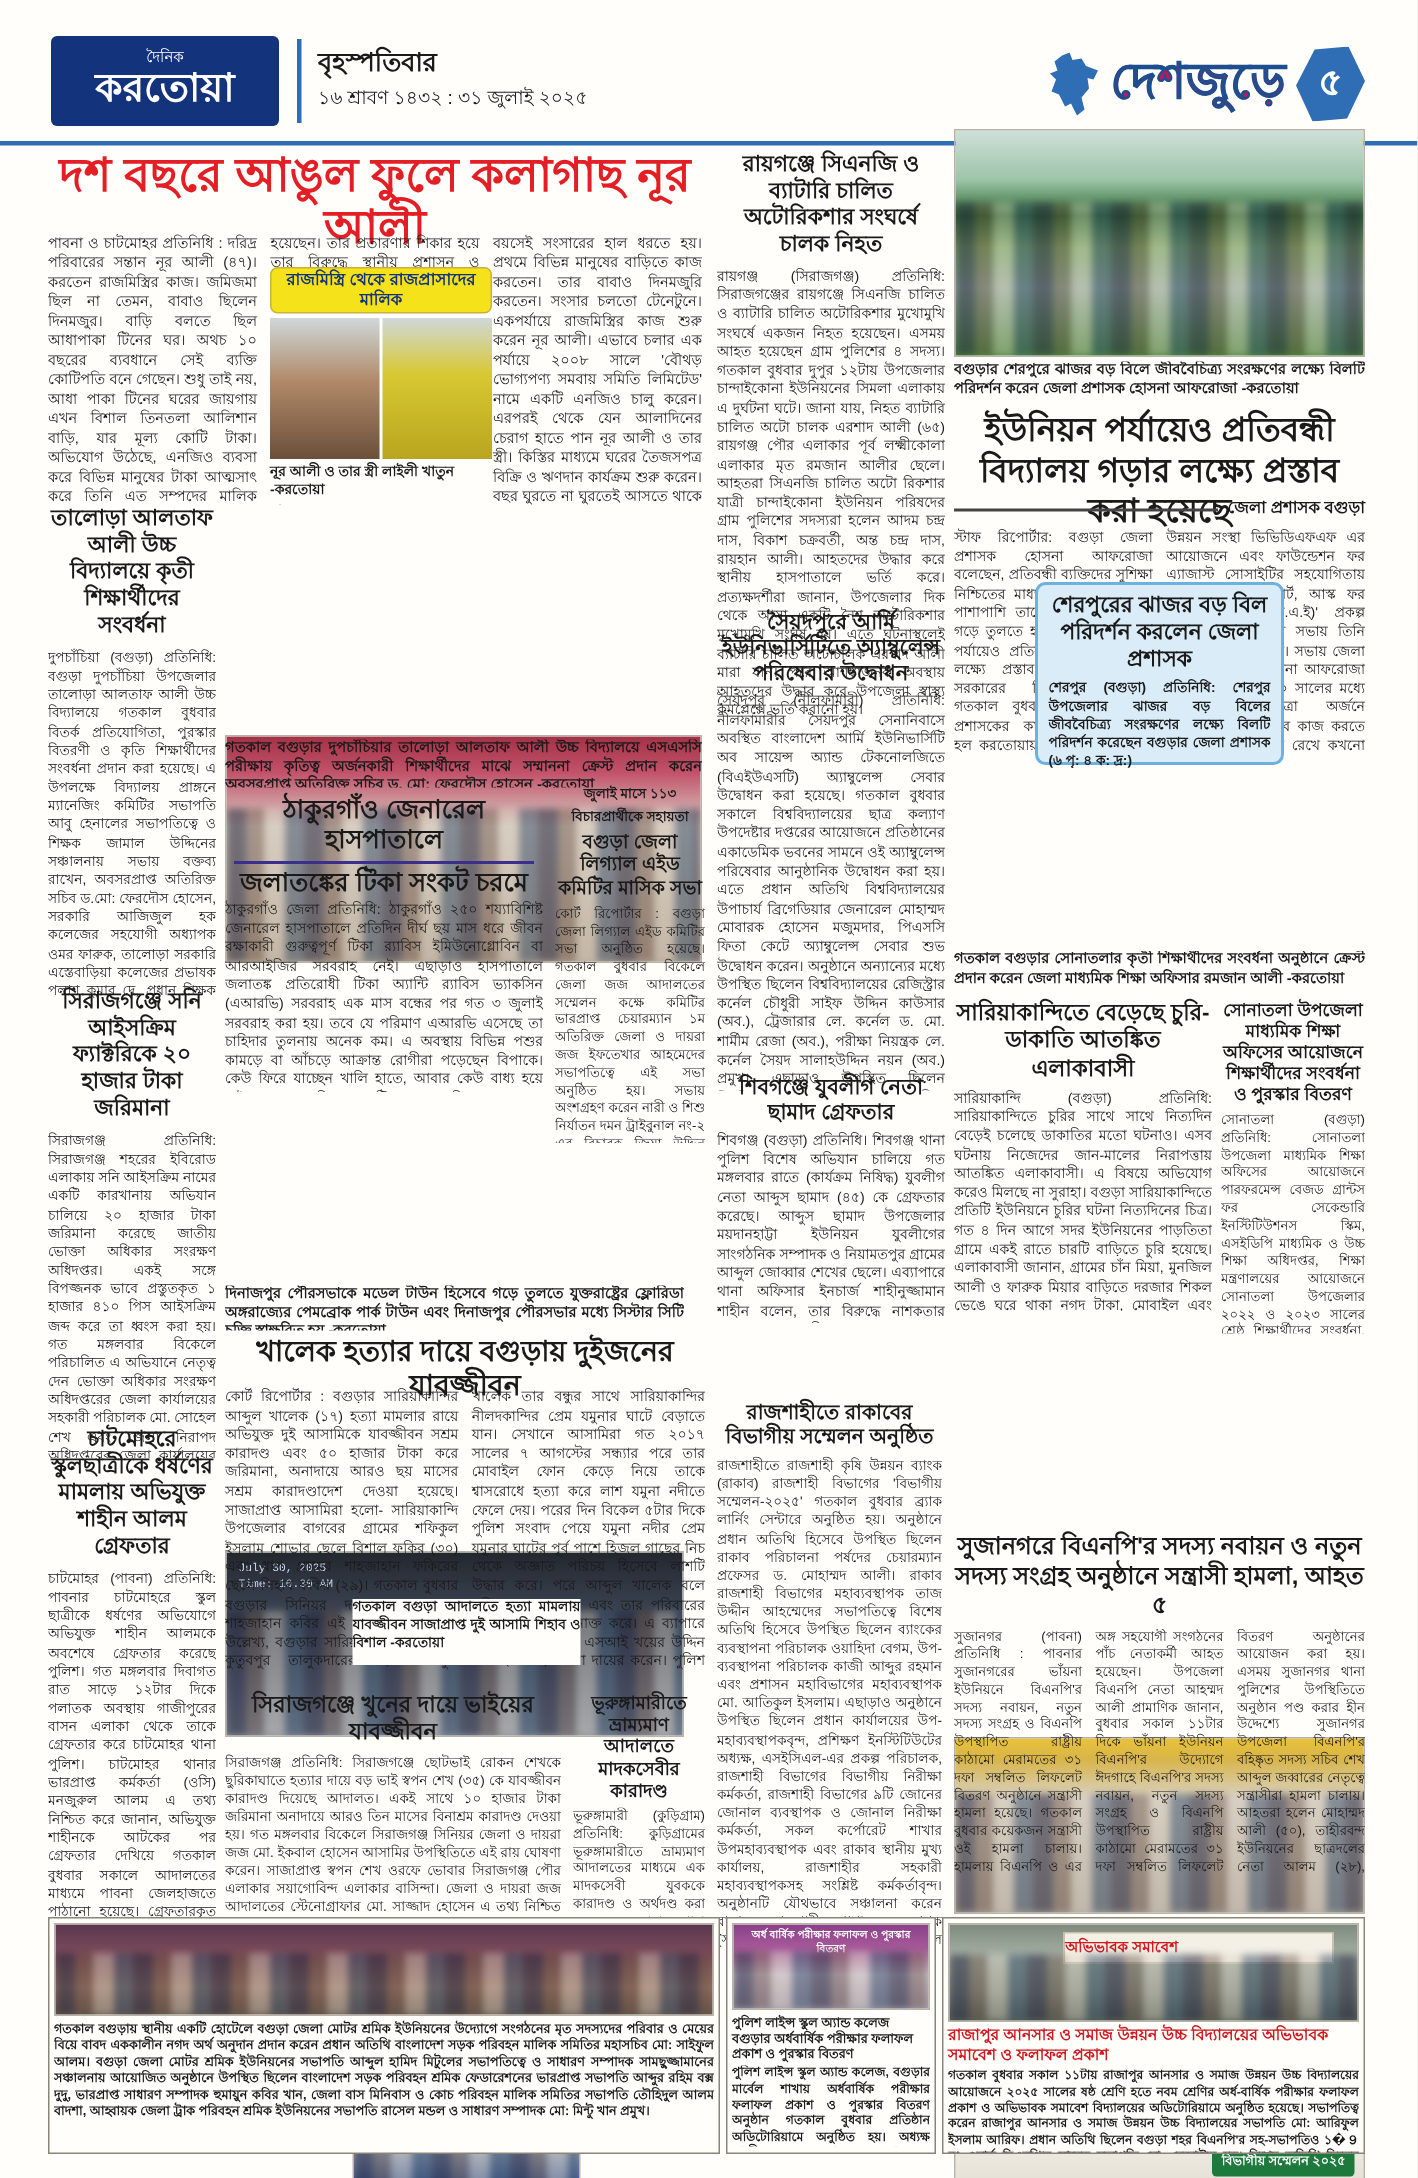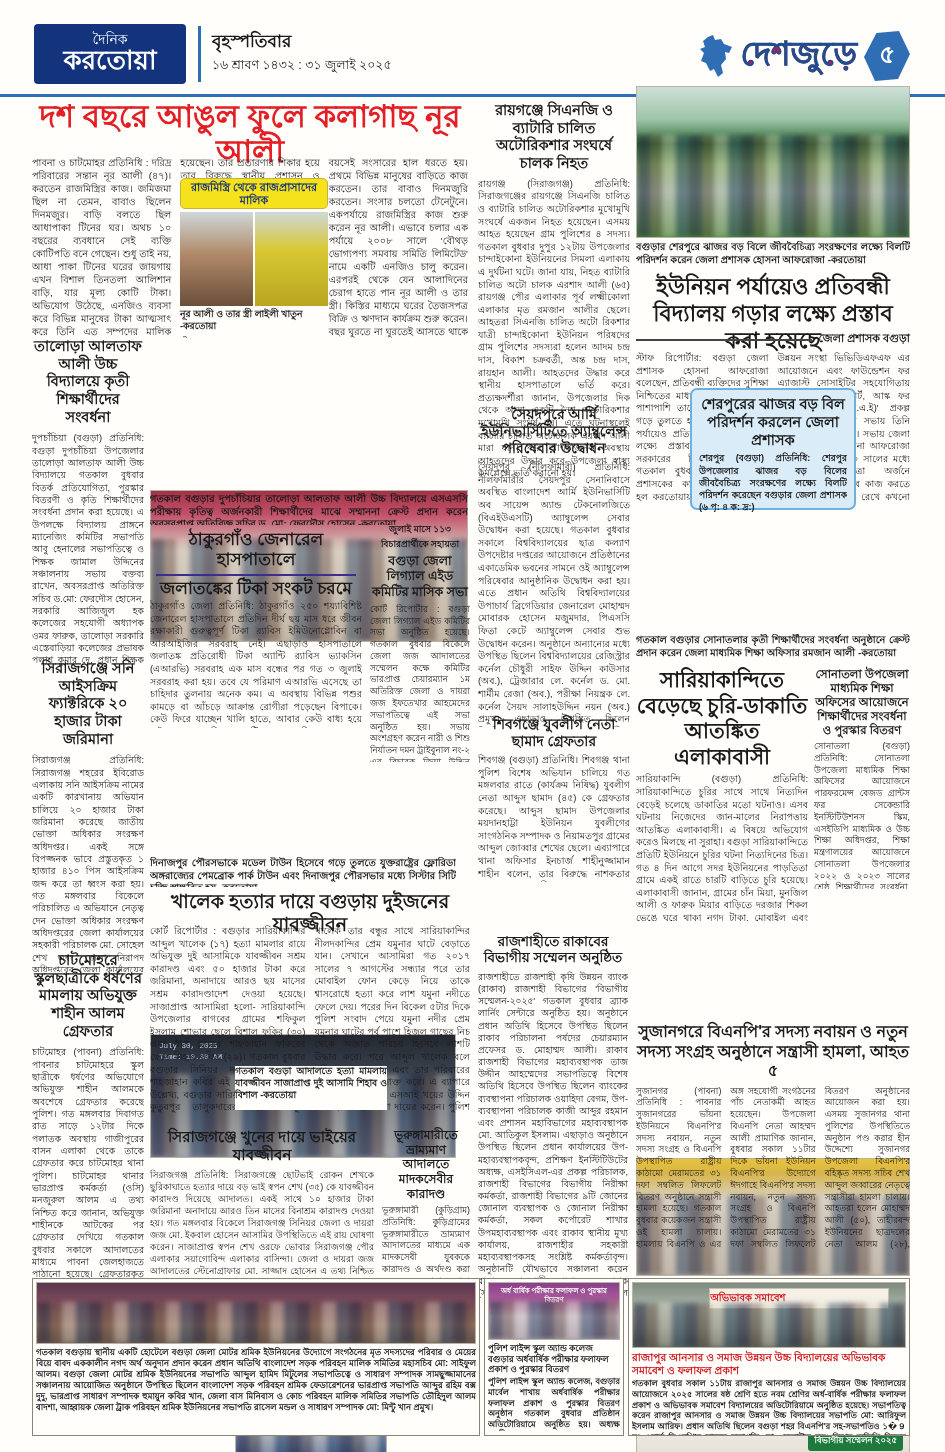--- a/index.html
+++ b/index.html
@@ -2,21 +2,21 @@
 <html><head>
 <meta charset="utf-8">
 <style>
   html,body{margin:0;padding:0;background:#e8e8e8;}
   #page{position:relative;width:945px;height:1452px;background:#fffefb;margin:0 auto;
         font-family:"Liberation Sans","DejaVu Sans",sans-serif;color:#1a1a1a;overflow:hidden;}
   .abs{position:absolute;}
   
   #hdr-logo{left:34px;top:24px;width:152px;height:60px;background:#14337d;color:#fff;
             border-radius:4px;text-align:center;display:flex;flex-direction:column;justify-content:center;}
-  #hdr-logo .lt{font-size:14px;line-height:1;}
+  #hdr-logo .lt{font-size:10px;line-height:1;}
   #hdr-logo .lm{font-size:26px;font-weight:bold;line-height:1.15;}
   #hdr-divider{left:198px;top:26px;width:3px;height:56px;background:#2f6db5;}
   #hdr-day{left:212px;top:28px;font-size:17px;font-weight:bold;}
   #hdr-date{left:212px;top:56px;font-size:12.5px;}
   #hdr-right{left:648px;top:26px;width:262px;height:60px;display:flex;align-items:center;gap:7px;justify-content:flex-end;}
   #hdr-section{font-size:33px;font-weight:bold;color:#be185d;-webkit-text-stroke:.5px #1d4e8f;}
   #hdr-hex{width:46px;height:50px;background:#2f6db5;clip-path:polygon(27% 4%,76% 0,100% 46%,74% 96%,24% 100%,0 52%);
            color:#fff;font-size:25px;font-weight:bold;display:flex;align-items:center;justify-content:center;}
   #hdr-rule{left:0;top:94px;width:945px;height:3px;background:#2f6db5;}
   
@@ -103,21 +103,21 @@
   #rakab .bt{height:330px;margin-top:4px;font-size:9.1px;}
   #rakab-photo{left:636px;top:886px;width:274px;height:104px;
      background:linear-gradient(180deg,#efece4 0%,#ddd6c8 55%,#9a948a 100%);}
   #rakab-photo .ban{position:absolute;right:6px;top:4px;background:#1e7a3c;color:#fff;
      font-size:8.5px;font-weight:bold;padding:3px 6px;border-radius:3px;}
   #rakab-cap{left:636px;top:993px;width:274px;height:28px;}
   #sonatola-photo{left:636px;top:514px;width:274px;height:118px;
      background:linear-gradient(180deg,#e8c23a 0%,#d8b54a 12%,#d9d2c6 35%,#b4aca0 100%);}
   #sonatola-pcap{left:636px;top:634px;width:274px;height:30px;}
   #sariakandi{left:636px;top:667px;width:172px;}
-  #sariakandi .hl{font-size:21px;}
+  #sariakandi .hl{font-size:15px;}
   #sariakandi .bt{height:148px;margin-top:4px;}
   #sonatola-story{left:814px;top:667px;width:96px;}
   #sonatola-story .hl{font-size:11.5px;}
   #sonatola-story .bt{height:148px;margin-top:4px;font-size:8.8px;}
   #sujanagar{left:636px;top:1022px;width:274px;}
   #sujanagar .hl{font-size:16px;}
   #sujanagar .bt{height:168px;margin-top:5px;font-size:8.8px;}
   
   .pblock{border:1px solid #8a8577;box-sizing:border-box;padding:3px;background:#fffefb;}
   #motor-block{left:32px;top:1278px;width:448px;height:158px;}

